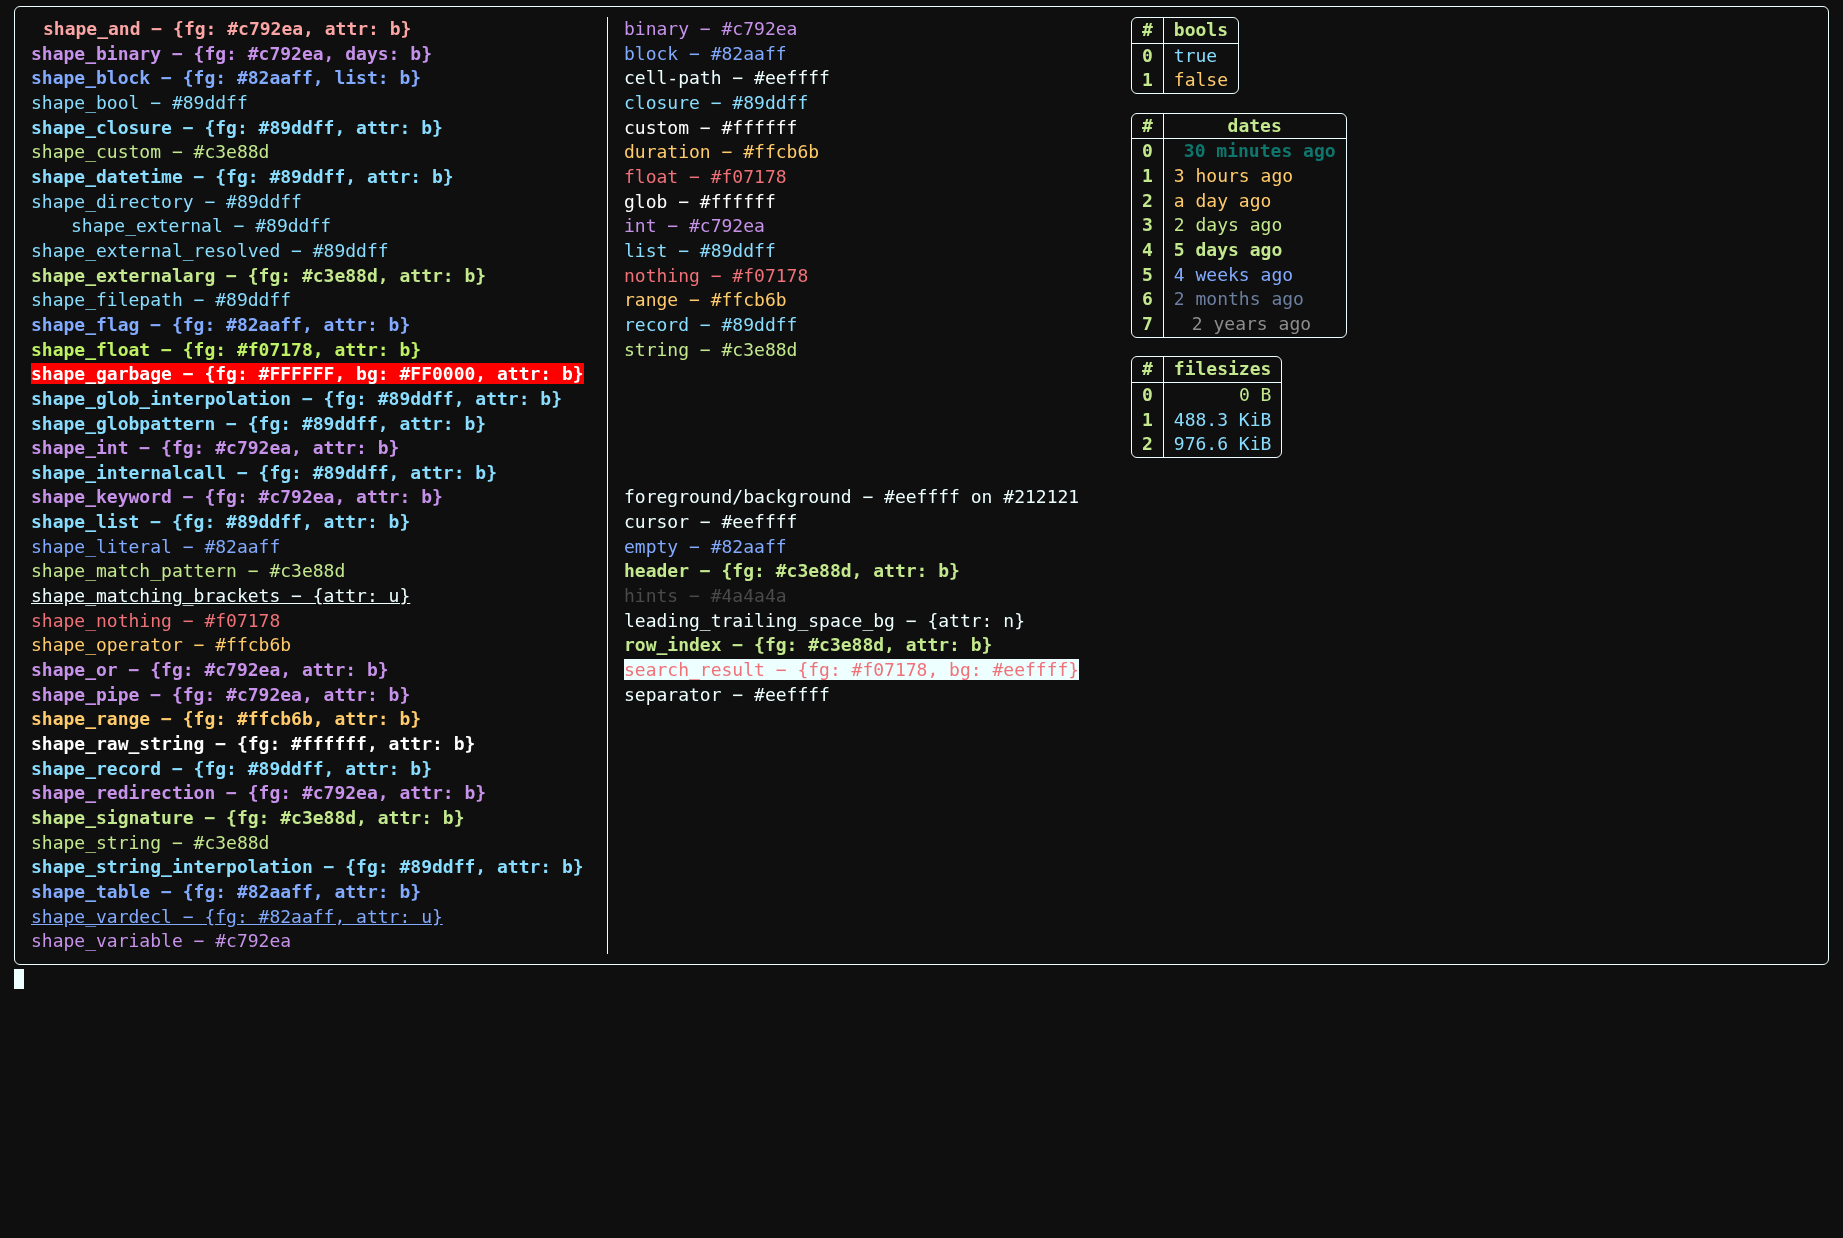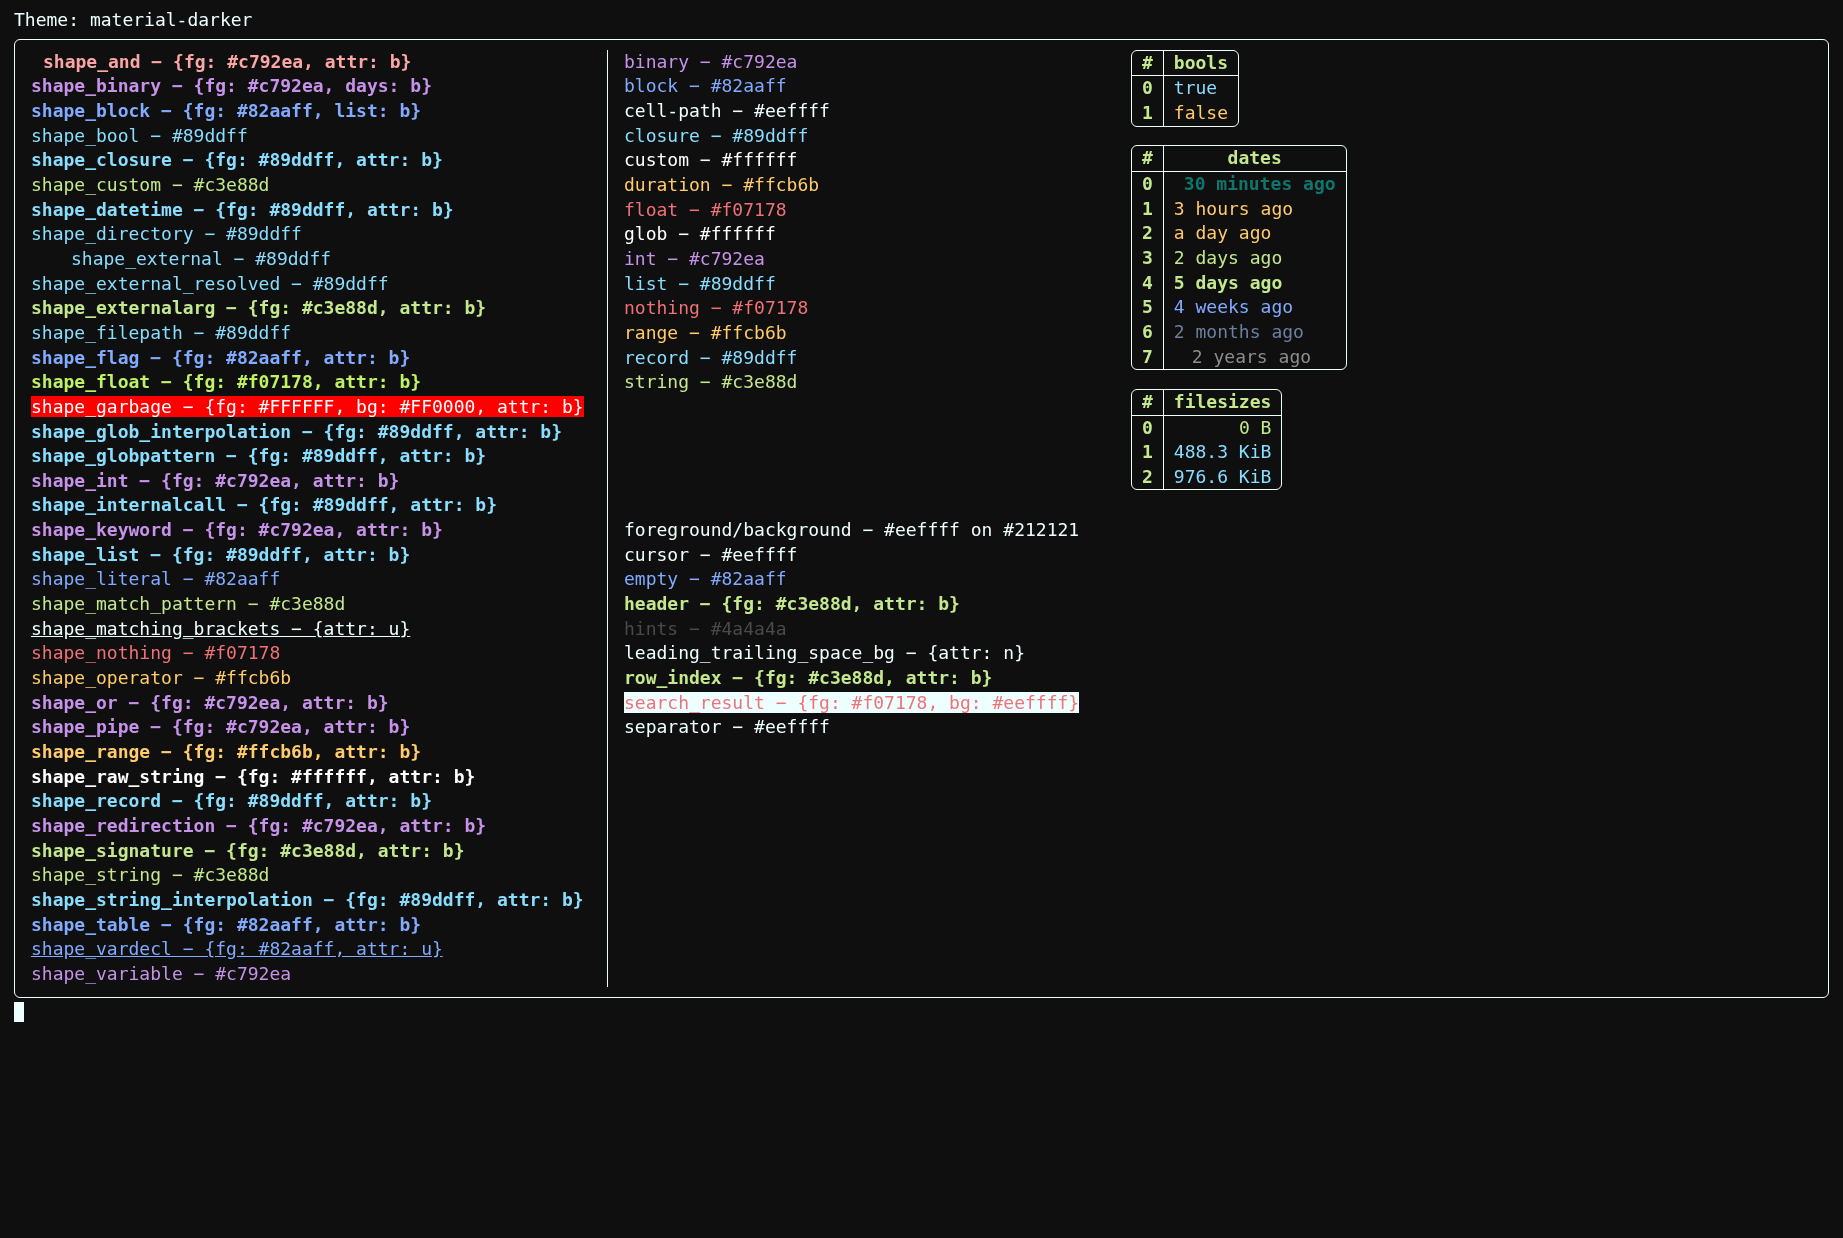--- a/index.html
+++ b/index.html
@@ -51,42 +51,38 @@
     display:inline-block;
     width:10px; height:20px;
     background:#eeffff;
     margin-top:4px;
   }
 </style>
 </head>
 <body>
 
 <div class="root">
-  <div class="theme-line">
-    <span>Theme:</span>
-    <span>material-darker</span>
-  </div>
 
   <div class="panel">
     <div class="col col-left" id="col-shapes">
         <div class="entry"><span style="color:#fca5a5;font-weight:bold;margin-left:12px;">shape_and − {fg: #c792ea, attr: b}</span></div>
         <div class="entry"><span style="color:#c792ea;font-weight:bold;">shape_binary − {fg: #c792ea, days: b}</span></div>
         <div class="entry"><span style="color:#82aaff;font-weight:bold;">shape_block − {fg: #82aaff, list: b}</span></div>
         <div class="entry"><span style="color:#89ddff;">shape_bool − #89ddff</span></div>
         <div class="entry"><span style="color:#89ddff;font-weight:bold;">shape_closure − {fg: #89ddff, attr: b}</span></div>
         <div class="entry"><span style="color:#c3e88d;">shape_custom − #c3e88d</span></div>
         <div class="entry"><span style="color:#89ddff;font-weight:bold;">shape_datetime − {fg: #89ddff, attr: b}</span></div>
         <div class="entry"><span style="color:#89ddff;">shape_directory − #89ddff</span></div>
         <div class="entry"><span style="color:#89ddff;margin-left:40px;">shape_external − #89ddff</span></div>
         <div class="entry"><span style="color:#89ddff;">shape_external_resolved − #89ddff</span></div>
         <div class="entry"><span style="color:#c3e88d;font-weight:bold;">shape_externalarg − {fg: #c3e88d, attr: b}</span></div>
         <div class="entry"><span style="color:#89ddff;">shape_filepath − #89ddff</span></div>
         <div class="entry"><span style="color:#82aaff;font-weight:bold;">shape_flag − {fg: #82aaff, attr: b}</span></div>
         <div class="entry"><span style="color:#bef264;font-weight:bold;">shape_float − {fg: #f07178, attr: b}</span></div>
-        <div class="entry"><span style="color:#FFFFFF;background:#FF0000;font-weight:normal;">shape_garbage − {fg: #FFFFFF, bg: #FF0000, attr: b}</span></div>
+        <div class="entry"><span style="color:#FFFFFF;background:#FF0000;font-weight:bold;">shape_garbage − {fg: #FFFFFF, bg: #FF0000, attr: b}</span></div>
         <div class="entry"><span style="color:#89ddff;font-weight:bold;">shape_glob_interpolation − {fg: #89ddff, attr: b}</span></div>
         <div class="entry"><span style="color:#89ddff;font-weight:bold;">shape_globpattern − {fg: #89ddff, attr: b}</span></div>
         <div class="entry"><span style="color:#c792ea;font-weight:bold;">shape_int − {fg: #c792ea, attr: b}</span></div>
         <div class="entry"><span style="color:#89ddff;font-weight:bold;">shape_internalcall − {fg: #89ddff, attr: b}</span></div>
         <div class="entry"><span style="color:#c792ea;font-weight:bold;">shape_keyword − {fg: #c792ea, attr: b}</span></div>
         <div class="entry"><span style="color:#89ddff;font-weight:bold;">shape_list − {fg: #89ddff, attr: b}</span></div>
         <div class="entry"><span style="color:#82aaff;">shape_literal − #82aaff</span></div>
         <div class="entry"><span style="color:#c3e88d;">shape_match_pattern − #c3e88d</span></div>
         <div class="entry"><span style="color:#eeffff;text-decoration:underline;">shape_matching_brackets − {attr: u}</span></div>
         <div class="entry"><span style="color:#f07178;">shape_nothing − #f07178</span></div>

